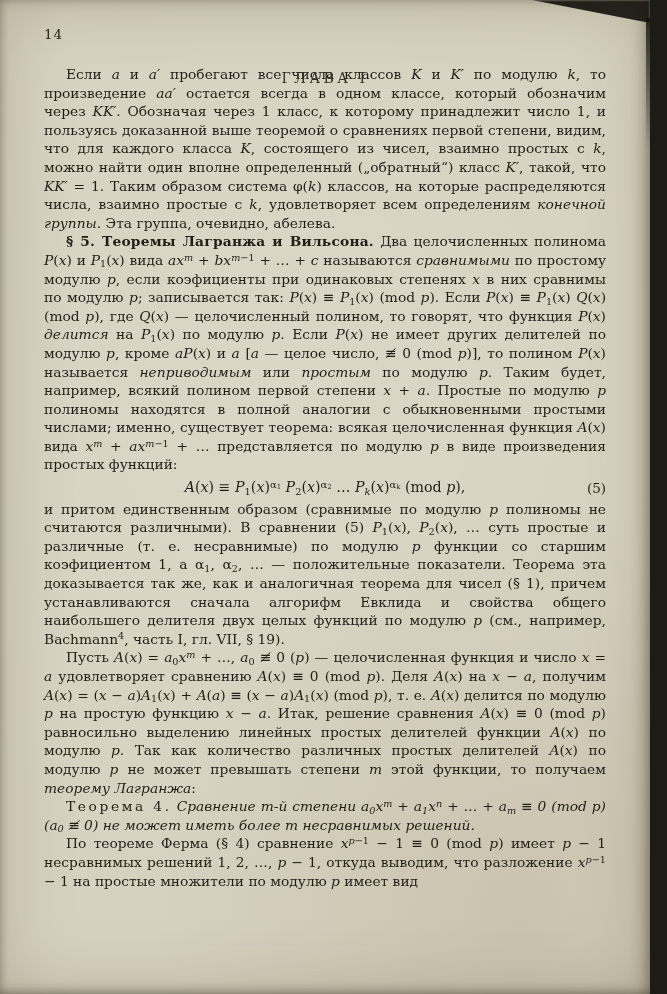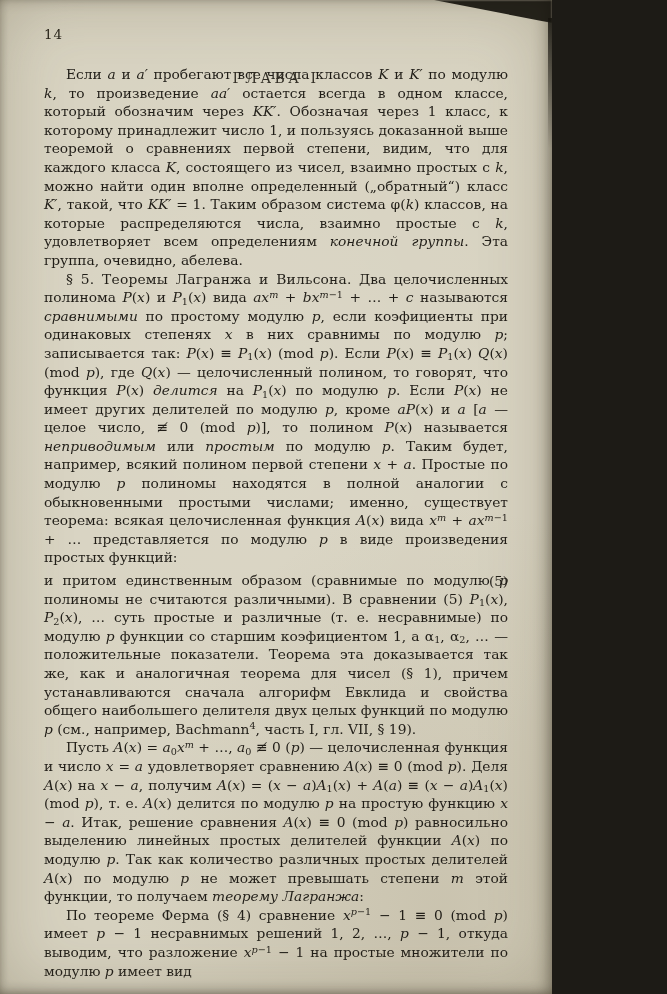--- a/index.html
+++ b/index.html
@@ -5,21 +5,21 @@
 <style>
   * { box-sizing: border-box; }
   html, body { margin: 0; padding: 0; }
   body {
     width: 667px; height: 994px;
     background: #1d1b16;
     font-family: "DejaVu Serif", "Liberation Serif", serif;
   }
   .page {
     position: relative;
-    width: 552px; height: 994px;
+    width: 650px; height: 994px;
     overflow: hidden;
     color: #221f19;
     background:
       radial-gradient(120% 90% at 45% 40%, rgba(255,255,250,0.10), rgba(0,0,0,0) 60%),
       radial-gradient(80% 60% at 80% 92%, rgba(120,105,70,0.14), rgba(0,0,0,0) 70%),
       #d7d2c0;
   }
   .vignette {
     position: absolute; inset: 0; pointer-events: none; z-index: 5;
     box-shadow:
@@ -69,21 +69,21 @@
     margin: 4px 0 3px 0;
     text-align: center;
     text-indent: 0;
     font-size: 14.2px;
   }
   .eq-number { position: absolute; right: 0; top: 1px; font-size: 13.5px; }
 
   sup, sub { line-height: 0; font-size: 70%; }
   sup { vertical-align: baseline; position: relative; top: -0.45em; }
   sub { vertical-align: baseline; position: relative; top: 0.25em; }
-  b { font-weight: 400; letter-spacing: 0.2px; }
+  b { font-weight: 700; letter-spacing: 0.2px; }
   i { font-style: italic; }
 
   .theorem-label { letter-spacing: 2.6px; margin-right: 5px; }
   .theorem-text { font-style: italic; }
 </style>
 </head>
 <body>
 
 <div class="page">
 
@@ -96,27 +96,31 @@
   </header>
 
   <main class="text-block">
 
 
     <p class="para">Если <i>a</i> и <i>a′</i> пробегают все числа классов <i>K</i> и <i>K′</i> по модулю <i>k</i>, то произведение <i>aa′</i> остается всегда в одном классе, который обозначим через <i>KK′</i>. Обозначая через 1 класс, к которому принадлежит число 1, и пользуясь доказанной выше теоремой о сравнениях первой степени, видим, что для каждого класса <i>K</i>, состоящего из чисел, взаимно простых с <i>k</i>, можно найти один вполне определенный („обратный“) класс <i>K′</i>, такой, что <i>KK′</i> = 1. Таким образом система φ(<i>k</i>) классов, на которые распределяются числа, взаимно простые с <i>k</i>, удовлетворяет всем определениям <i>конечной группы</i>. Эта группа, очевидно, абелева.</p>
 
     <p class="para"><b>§ 5. Теоремы Лагранжа и Вильсона.</b> Два целочисленных полинома <i>P</i>(<i>x</i>) и <i>P</i><sub>1</sub>(<i>x</i>) вида <i>ax<sup>m</sup></i> + <i>bx</i><sup><i>m</i>−1</sup> + … + <i>c</i> называются <i>сравнимыми</i> по простому модулю <i>p</i>, если коэфициенты при одинаковых степенях <i>x</i> в них сравнимы по модулю <i>p</i>; записывается так: <i>P</i>(<i>x</i>) ≡ <i>P</i><sub>1</sub>(<i>x</i>) (mod <i>p</i>). Если <i>P</i>(<i>x</i>) ≡ <i>P</i><sub>1</sub>(<i>x</i>) <i>Q</i>(<i>x</i>) (mod <i>p</i>), где <i>Q</i>(<i>x</i>) — целочисленный полином, то говорят, что функция <i>P</i>(<i>x</i>) <i>делится</i> на <i>P</i><sub>1</sub>(<i>x</i>) по модулю <i>p</i>. Если <i>P</i>(<i>x</i>) не имеет других делителей по модулю <i>p</i>, кроме <i>aP</i>(<i>x</i>) и <i>a</i> [<i>a</i> — целое число, ≢ 0 (mod <i>p</i>)], то полином <i>P</i>(<i>x</i>) называется <i>неприводимым</i> или <i>простым</i> по модулю <i>p</i>. Таким будет, например, всякий полином первой степени <i>x</i> + <i>a</i>. Простые по модулю <i>p</i> полиномы находятся в полной аналогии с обыкновенными простыми числами; именно, существует теорема: всякая целочисленная функция <i>A</i>(<i>x</i>) вида <i>x<sup>m</sup></i> + <i>ax</i><sup><i>m</i>−1</sup> + … представляется по модулю <i>p</i> в виде произведения простых функций:</p>
 
     <div class="formula-row">
+      <span class="formula"><i>A</i>(<i>x</i>) ≡ <i>P</i><sub>1</sub>(<i>x</i>)<sup>α<sub>1</sub></sup> <i>P</i><sub>2</sub>(<i>x</i>)<sup>α<sub>2</sub></sup> … <i>P<sub>k</sub></i>(<i>x</i>)<sup>α<sub>k</sub></sup> (mod <i>p</i>),</span>
       <span class="eq-number">(5)</span>
     </div>
 
     <p class="para no-indent">и притом единственным образом (сравнимые по модулю <i>p</i> полиномы не считаются различными). В сравнении (5) <i>P</i><sub>1</sub>(<i>x</i>), <i>P</i><sub>2</sub>(<i>x</i>), … суть простые и различные (т. е. несравнимые) по модулю <i>p</i> функции со старшим коэфициентом 1, а α<sub>1</sub>, α<sub>2</sub>, … — положительные показатели. Теорема эта доказывается так же, как и аналогичная теорема для чисел (§ 1), причем устанавливаются сначала алгорифм Евклида и свойства общего наибольшего делителя двух целых функций по модулю <i>p</i> (см., например, Bachmann<sup>4</sup>, часть I, гл. VII, § 19).</p>
 
     <p class="para">Пусть <i>A</i>(<i>x</i>) = <i>a</i><sub>0</sub><i>x<sup>m</sup></i> + …, <i>a</i><sub>0</sub> ≢ 0 (<i>p</i>) — целочисленная функция и число <i>x</i> = <i>a</i> удовлетворяет сравнению <i>A</i>(<i>x</i>) ≡ 0 (mod <i>p</i>). Деля <i>A</i>(<i>x</i>) на <i>x</i> − <i>a</i>, получим <i>A</i>(<i>x</i>) = (<i>x</i> − <i>a</i>)<i>A</i><sub>1</sub>(<i>x</i>) + <i>A</i>(<i>a</i>) ≡ (<i>x</i> − <i>a</i>)<i>A</i><sub>1</sub>(<i>x</i>) (mod <i>p</i>), т. е. <i>A</i>(<i>x</i>) делится по модулю <i>p</i> на простую функцию <i>x</i> − <i>a</i>. Итак, решение сравнения <i>A</i>(<i>x</i>) ≡ 0 (mod <i>p</i>) равносильно выделению линейных простых делителей функции <i>A</i>(<i>x</i>) по модулю <i>p</i>. Так как количество различных простых делителей <i>A</i>(<i>x</i>) по модулю <i>p</i> не может превышать степени <i>m</i> этой функции, то получаем <i>теорему Лагранжа</i>:</p>
 
+    <p class="para">
+      <span class="theorem-label">Теорема 4.</span><span class="theorem-text">Сравнение <i>m</i>-й степени a<sub>0</sub>x<sup>m</sup> + a<sub>1</sub>x<sup>n</sup> + … + a<sub>m</sub> ≡ 0 (mod p) (a<sub>0</sub> ≢ 0) не может иметь более m несравнимых решений.</span>
+    </p>
 
     <p class="para">По теореме Ферма (§ 4) сравнение <i>x</i><sup><i>p</i>−1</sup> − 1 ≡ 0 (mod <i>p</i>) имеет <i>p</i> − 1 несравнимых решений 1, 2, …, <i>p</i> − 1, откуда выводим, что разложение <i>x</i><sup><i>p</i>−1</sup> − 1 на простые множители по модулю <i>p</i> имеет вид</p>
 
 
   </main>
 
   <div class="vignette"></div>
 </div>
 
 </body></html>

